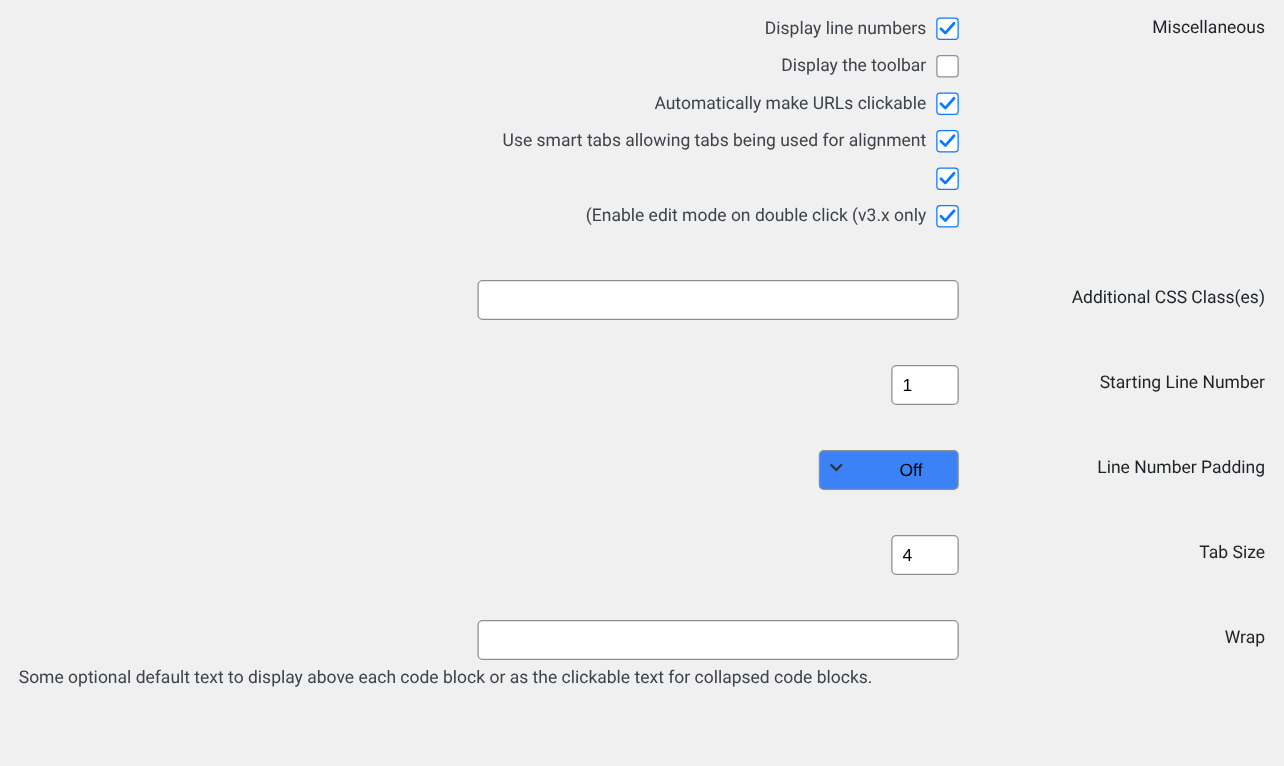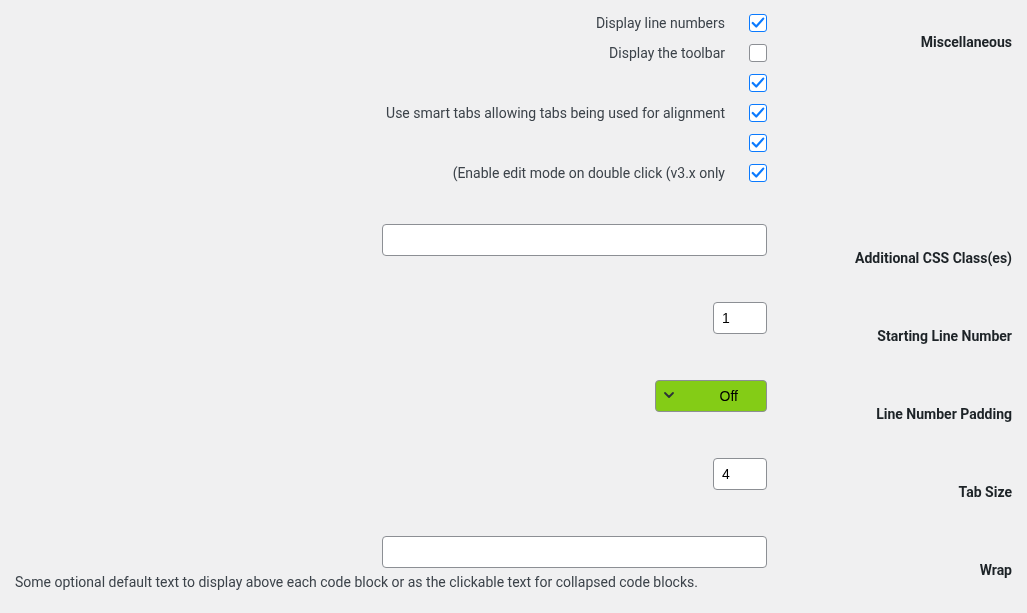--- a/index.html
+++ b/index.html
@@ -25,35 +25,34 @@
       align-items: flex-start;
       padding: 8px 15px;
     }
     .label-cell {
       width: 205px;
       flex-shrink: 0;
       padding-top: 6px;
       text-align: right;
     }
     .label-cell.bold {
-      font-weight: 700;
+      font-weight: 400;
       color: #1d2327;
-      margin-top: 20px;
     }
     .field-cell {
       flex: 1;
       padding-right: 40px;
       text-align: left;
       direction: ltr;
     }
     .checkbox-row {
       display: flex;
       align-items: center;
       justify-content: flex-end;
-      gap: 24px;
+      gap: 8px;
       padding: 6px 0;
     }
     .checkbox-label {
       color: #3c434a;
       font-size: 14px;
       direction: ltr;
     }
     .custom-checkbox {
       width: 18px;
       height: 18px;
@@ -102,21 +101,21 @@
       position: relative;
       display: inline-block;
       float: right;
     }
     .select-input {
       width: 112px;
       height: 32px;
       padding: 4px 28px 4px 8px;
       border: 1px solid #8c8f94;
       border-radius: 4px;
-      background: #84cc16;
+      background: #3b82f6;
       font-size: 14px;
       text-align: right;
       appearance: none;
       cursor: pointer;
     }
     .select-chevron {
       position: absolute;
       left: 8px;
       top: 50%;
       transform: translateY(-50%);
@@ -156,20 +155,21 @@
             </svg>
           </span>
       </div>
 
       <div class="checkbox-row">
         <span class="checkbox-label">Display the toolbar</span>
         <span class="custom-checkbox unchecked"></span>
       </div>
 
       <div class="checkbox-row">
+        <span class="checkbox-label">Automatically make URLs clickable</span>
         <span class="custom-checkbox checked">
             <svg viewBox="0 0 16 16">
               <path d="M2 8 L6 12 L14 3" stroke="#0a7aff" stroke-width="2.5" fill="none" stroke-linecap="round" stroke-linejoin="round"></path>
             </svg>
           </span>
       </div>
 
 
 
       <div class="checkbox-row">

